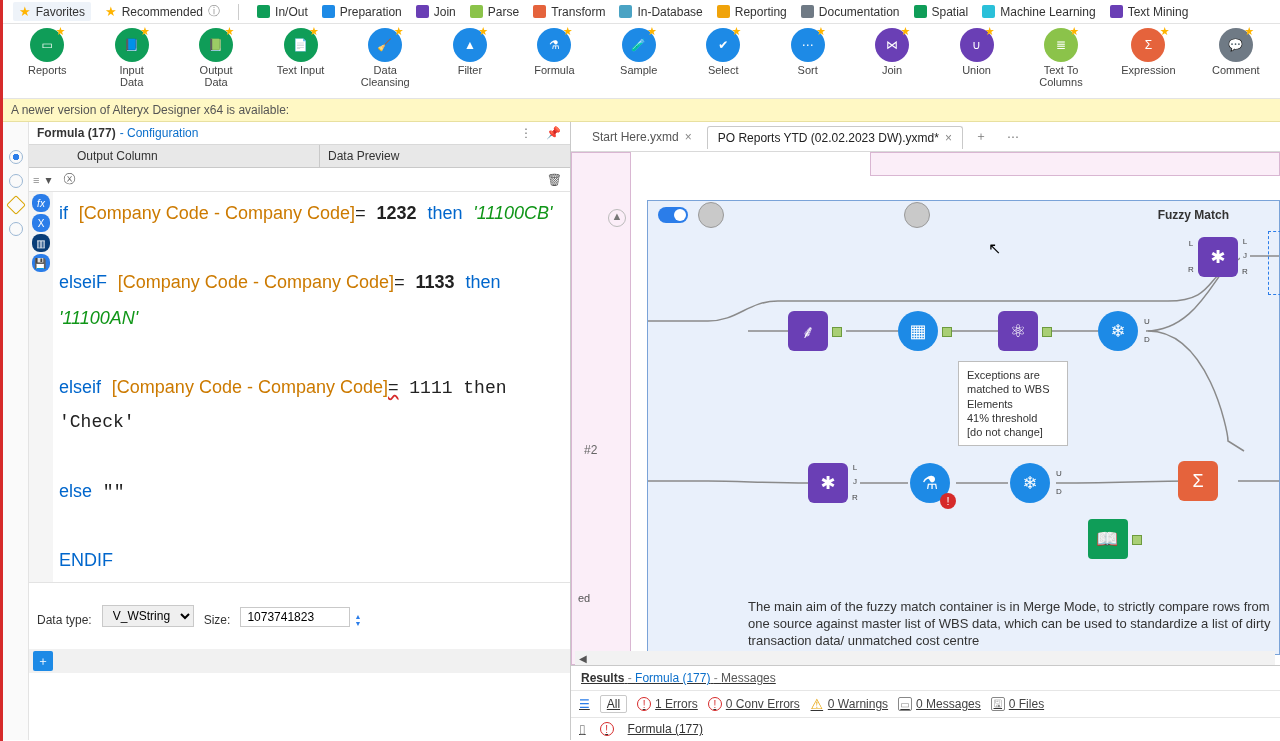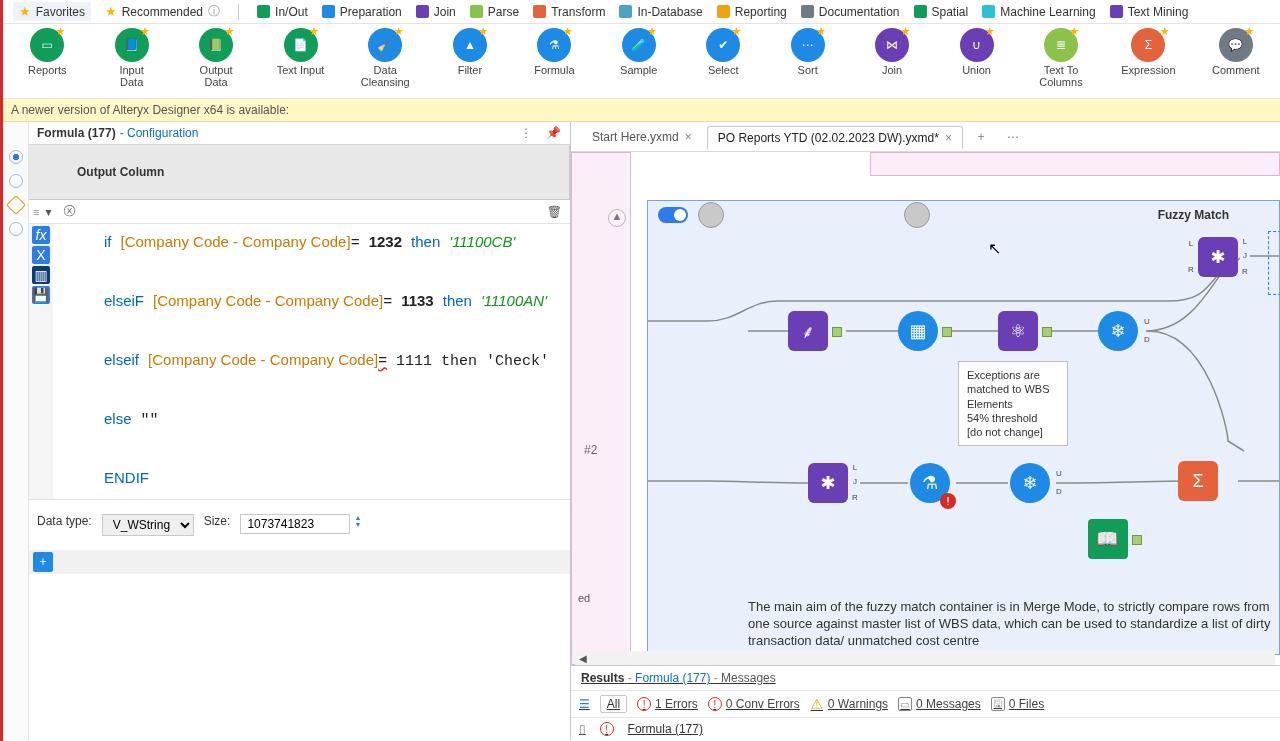--- a/index.html
+++ b/index.html
@@ -33,40 +33,40 @@
 
 
 .config { border-right:1px solid #c9c9c9; display:flex; flex-direction:column; }
 .cfg-head { display:flex; align-items:center; padding:4px 8px; border-bottom:1px solid #d9d9d9; }
 .cfg-head .t1 { font-weight:600; color:#333; }
 .cfg-head .t2 { color:#0b6fcb; margin-left:4px; }
 .cfg-head .sp { flex:1; }
 .cfg-head .ico { width:16px; color:#777; margin-left:10px; cursor:pointer; }
 .col-row { display:flex; background:#e8e8e8; border-bottom:1px solid #c9c9c9; }
 .col-row .cspace { width:40px; }
-.col-row .ch { flex:1; padding:20px 8px; font-weight:700; border-right:1px solid #c9c9c9; }
+.col-row .ch { flex:1; padding:4px 8px; font-weight:400; border-right:1px solid #c9c9c9; }
 .field-row { display:flex; align-items:center; padding:3px 4px; gap:4px; border-bottom:1px solid #e3e3e3; }
 .field-row .hndl { color:#888; font-size:11px; letter-spacing:-2px; }
 .field-row .chev { width:14px; text-align:center; color:#555; cursor:pointer; }
 .field-row input.oc { flex:1; border:1px solid #c9c9c9; padding:2px 6px; font-size:12px; }
 .field-row .clr { color:#666; cursor:pointer; margin:0 4px; }
 .field-row .trash { color:#555; cursor:pointer; margin-right:4px; }
 .editor { display:flex; min-height:180px; }
 .ed-gut { width:24px; background:#f5f5f5; display:flex; flex-direction:column; align-items:center; padding-top:2px; gap:2px; }
-.ed-gut .b { width:18px; height:18px; border-radius:2px; display:flex; align-items:center; justify-content:center; color:#fff; font-size:14px; }
+.ed-gut .b { width:18px; height:18px; border-radius:8px; display:flex; align-items:center; justify-content:center; color:#fff; font-size:10px; }
 .b.fx { background:#2b7de9; font-style:italic; }
 .b.x  { background:#2b7de9; }
 .b.sv { background:#2b7de9; }
 .b.fl { background:#0a3e78; }
-pre.code { flex:1; padding:4px 6px; font-family:"Consolas","Courier New",monospace; font-size:15px; line-height:1.9; white-space:pre-wrap; color:#222;margin-left:45px; }
+pre.code { flex:1; padding:4px 6px; font-family:"Consolas","Courier New",monospace; font-size:18px; line-height:1.9; white-space:pre-wrap; color:#222; }
 .kw { color:#0066cc; }
 .fld { color:#cc7a00; }
 .num { font-weight:700; }
 .str { color:#109618; font-style:italic; }
-.dt-row { display:flex; align-items:flex-start; gap:10px; padding:14px 8px; border-top:1px solid #e3e3e3; }
+.dt-row { display:flex; align-items:flex-end; gap:10px; padding:22px 8px; border-top:1px solid #e3e3e3; }
 .dt-row select, .dt-row input { border:1px solid #c9c9c9; padding:2px 6px; font-size:12px; }
 .dt-row .spin { display:flex; flex-direction:column; font-size:7px; color:#2b7de9; margin-left:-6px; }
 .addbar { background:#f1f1f1; padding:2px 4px; }
 .addbar .plus { width:20px; height:20px; background:#1d8ae6; color:#fff; display:flex; align-items:center; justify-content:center; border-radius:2px; cursor:pointer; }
 
 
 .right { display:flex; flex-direction:column; min-width:0; }
 .tabs { display:flex; align-items:center; border-bottom:1px solid #d9d9d9; height:30px; padding-left:10px; gap:4px; }
 .tab { display:flex; align-items:center; gap:6px; padding:4px 10px; border:1px solid transparent; border-bottom:none; color:#555; cursor:pointer; }
 .tab.active { border-color:#c9c9c9; background:#fff; color:#222; border-radius:3px 3px 0 0; position:relative; top:1px; }
@@ -269,20 +269,21 @@
     <div class="cfg-head">
       <span class="t1">Formula (177)</span>
       <span class="t2">- Configuration</span>
       <span class="sp"></span>
       <span class="ico">⋮</span>
       <span class="ico">📌</span>
     </div>
     <div class="col-row">
       <div class="cspace"></div>
       <div class="ch">Output Column</div>
+      <div class="ch" style="border-right:none">Data Preview</div>
     </div>
     <div class="field-row">
       <span class="hndl">≡</span>
       <span class="chev">▾</span>
       <span class="clr">ⓧ</span>
       <span style="flex:1"></span>
       <span class="trash">🗑</span>
     </div>
     <div class="editor">
       <div class="ed-gut">
@@ -380,21 +381,21 @@
         <div class="node round" style="left:250px; top:110px; background:#1d8ae6">▦</div>
         <div class="anchor" style="left:294px; top:126px"></div>
         <div class="node" style="left:350px; top:110px; background:#6a3fb5">⚛</div>
         <div class="anchor" style="left:394px; top:126px"></div>
         <div class="node round" style="left:450px; top:110px; background:#1d8ae6">❄
           <span class="anchor lbl" style="right:-14px;top:6px">U</span>
           <span class="anchor lbl" style="right:-14px;bottom:6px">D</span>
         </div>
 
         <div class="annot" style="left:310px; top:160px; width:110px"><span style="white-space:pre-line">Exceptions are matched to WBS Elements
-54% threshold
+41% threshold
 [do not change]</span></div>
 
         <div class="node" style="left:160px; top:262px; background:#6a3fb5">✱
           <span class="anchor lbl" style="right:-12px;top:0">L</span>
           <span class="anchor lbl" style="right:-12px;top:14px">J</span>
           <span class="anchor lbl" style="right:-12px;bottom:0">R</span>
         </div>
         <div class="node round" style="left:262px; top:262px; background:#1d8ae6">⚗
           <div class="err">!</div>
         </div>

